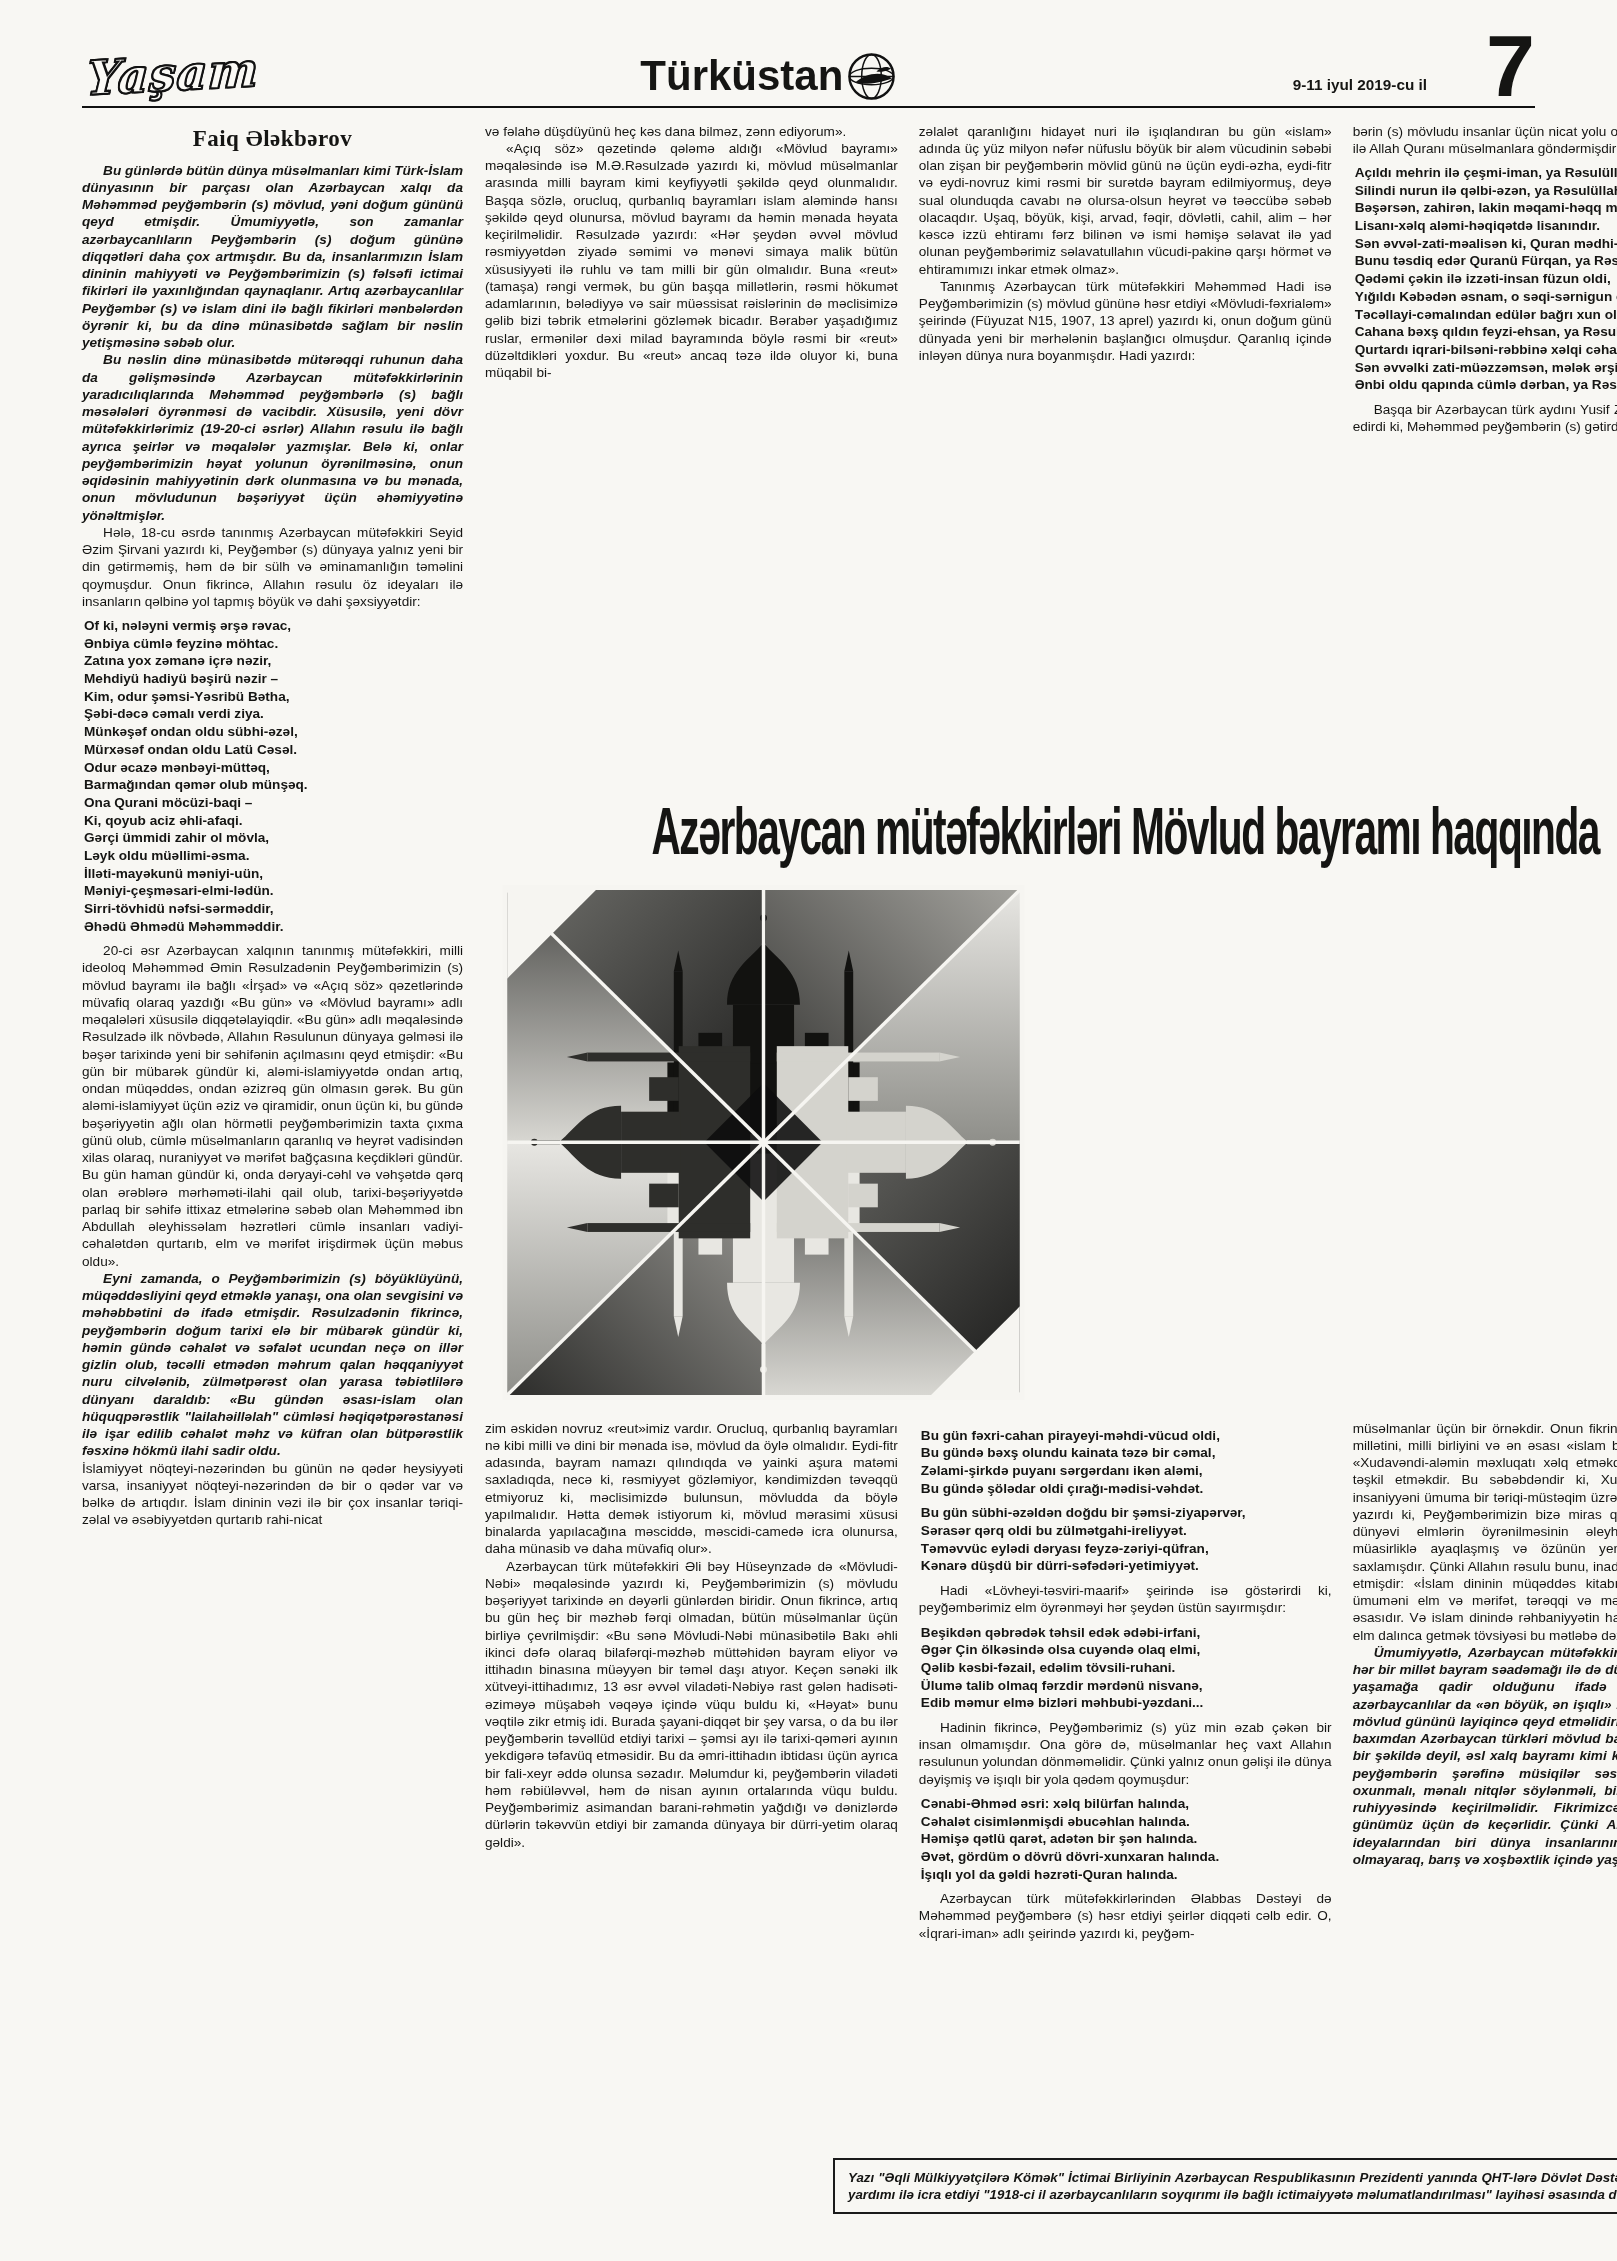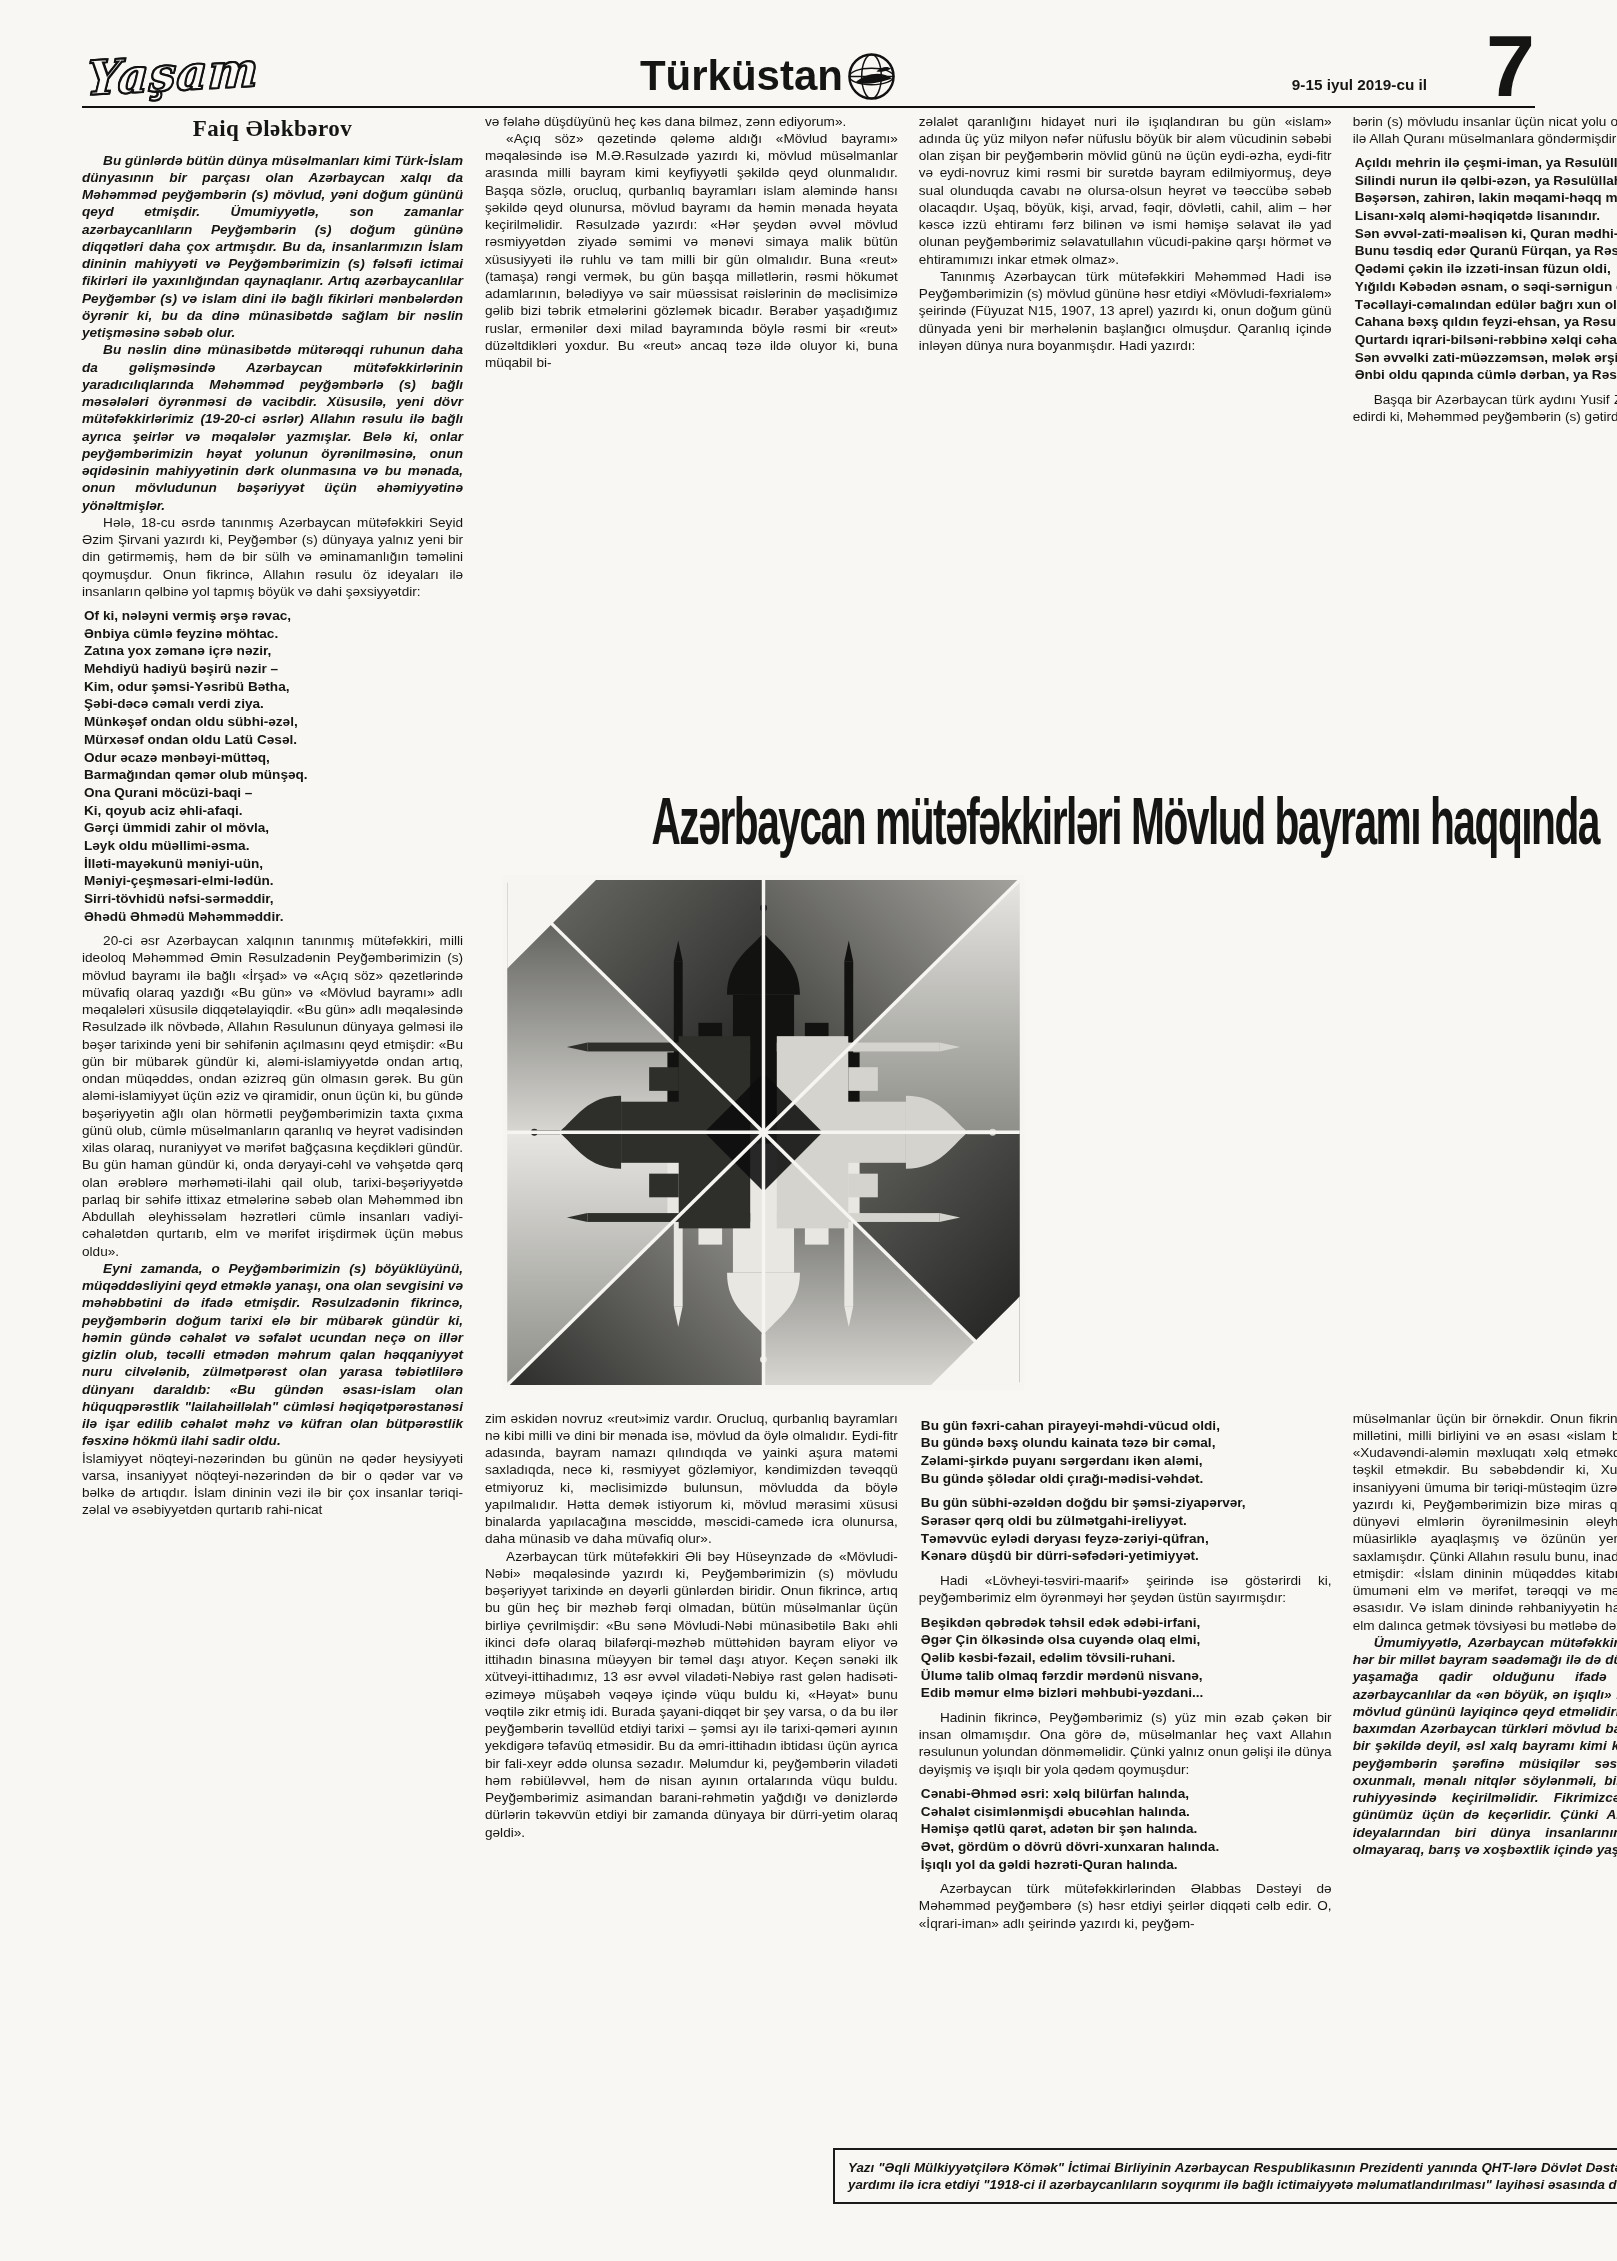--- a/index.html
+++ b/index.html
@@ -16,21 +16,21 @@
     -webkit-text-stroke:2px #121212;
     text-shadow:1px 1px 0 #121212,-1px -1px 0 #121212,1px -1px 0 #121212,-1px 1px 0 #121212;
     transform:rotate(-3deg) skewX(-6deg); padding:0 15px 4px 5px; }
   .paper-title-group{ margin:0 auto; display:flex; align-items:center; gap:4px; }
   .paper-title{ font-weight:bold; font-size:42px; letter-spacing:0; line-height:1; }
   .emblem{ width:49px; height:49px; }
   .issue-date{ font-weight:bold; font-size:15.3px; margin:0 59px 7px 30px; white-space:nowrap; }
   .page-number{ font-weight:bold; font-size:88px; line-height:.78; }
 
   
-  .content{ display:grid; grid-template-columns:381px 1fr; column-gap:22px; padding-top:5px; }
+  .content{ display:grid; grid-template-columns:381px 1fr; column-gap:22px; padding-top:15px; }
   .flow p{ font-size:13.6px; line-height:1.27; text-align:justify; text-indent:1.55em; }
   .flow p.cont{ text-indent:0; }
   .flow p.bi{ font-style:italic; font-weight:bold; }
   .flow p.verse{ text-indent:0; text-align:left; font-weight:bold; margin:7px 0 7px 2px; line-height:1.3; }
   .author{ font-family:"Liberation Serif", serif; font-weight:bold; font-size:23px;
            text-align:center; margin:3px 0 10px 0; letter-spacing:0.5px; }
 
   .top-cols{ display:grid; grid-template-columns:repeat(3,1fr); column-gap:21px; min-height:656px; }
 
   .headline-wrap{ height:78px; margin:13px 0 3px 0; overflow:visible; text-align:center; }
@@ -55,21 +55,21 @@
       <div class="paper-title">Türküstan</div>
       <svg class="emblem" viewBox="0 0 100 100" aria-hidden="true">
         <circle cx="50" cy="50" r="45" fill="none" stroke="#111" stroke-width="5"></circle>
         <ellipse cx="50" cy="50" rx="45" ry="17" fill="none" stroke="#111" stroke-width="3"></ellipse>
         <line x1="5" y1="50" x2="95" y2="50" stroke="#111" stroke-width="3"></line>
         <ellipse cx="50" cy="50" rx="20" ry="45" fill="none" stroke="#111" stroke-width="3"></ellipse>
         <path d="M16 63 C 38 42, 72 38, 92 54 C 70 62, 38 68, 16 63 Z" fill="#111"></path>
         <path d="M60 40 C 70 30, 82 28, 90 34 C 80 38, 70 42, 60 40 Z" fill="#111"></path>
       </svg>
     </div>
-    <div class="issue-date">9-15 iyul 2019-cu il</div>
+    <div class="issue-date">9-11 iyul 2019-cu il</div>
     <div class="page-number">7</div>
   </header>
 
   <div class="content">
 
     <section>
       <h2 class="author">Faiq Ələkbərov</h2>
       <div class="flow">
           <p class="bi">Bu günlərdə bütün dünya müsəlmanları kimi Türk-İslam dünyasının bir parçası olan Azərbaycan xalqı da Məhəmməd peyğəmbərin (s) mövlud, yəni doğum gününü qeyd etmişdir. Ümumiyyətlə, son zamanlar azərbaycanlıların Peyğəmbərin (s) doğum gününə diqqətləri daha çox artmışdır. Bu da, insanlarımızın İslam dininin mahiyyəti və Peyğəmbərimizin (s) fəlsəfi ictimai fikirləri ilə yaxınlığından qaynaqlanır. Artıq azərbaycanlılar Peyğəmbər (s) və islam dini ilə bağlı fikirləri mənbələrdən öyrənir ki, bu da dinə münasibətdə sağlam bir nəslin yetişməsinə səbəb olur.</p>
           <p class="bi">Bu nəslin dinə münasibətdə mütərəqqi ruhunun daha da gəlişməsində Azərbaycan mütəfəkkirlərinin yaradıcılıqlarında Məhəmməd peyğəmbərlə (s) bağlı məsələləri öyrənməsi də vacibdir. Xüsusilə, yeni dövr mütəfəkkirlərimiz (19-20-ci əsrlər) Allahın rəsulu ilə bağlı ayrıca şeirlər və məqalələr yazmışlar. Belə ki, onlar peyğəmbərimizin həyat yolunun öyrənilməsinə, onun əqidəsinin mahiyyətinin dərk olunmasına və bu mənada, onun mövludunun bəşəriyyət üçün əhəmiyyətinə yönəltmişlər.</p>

